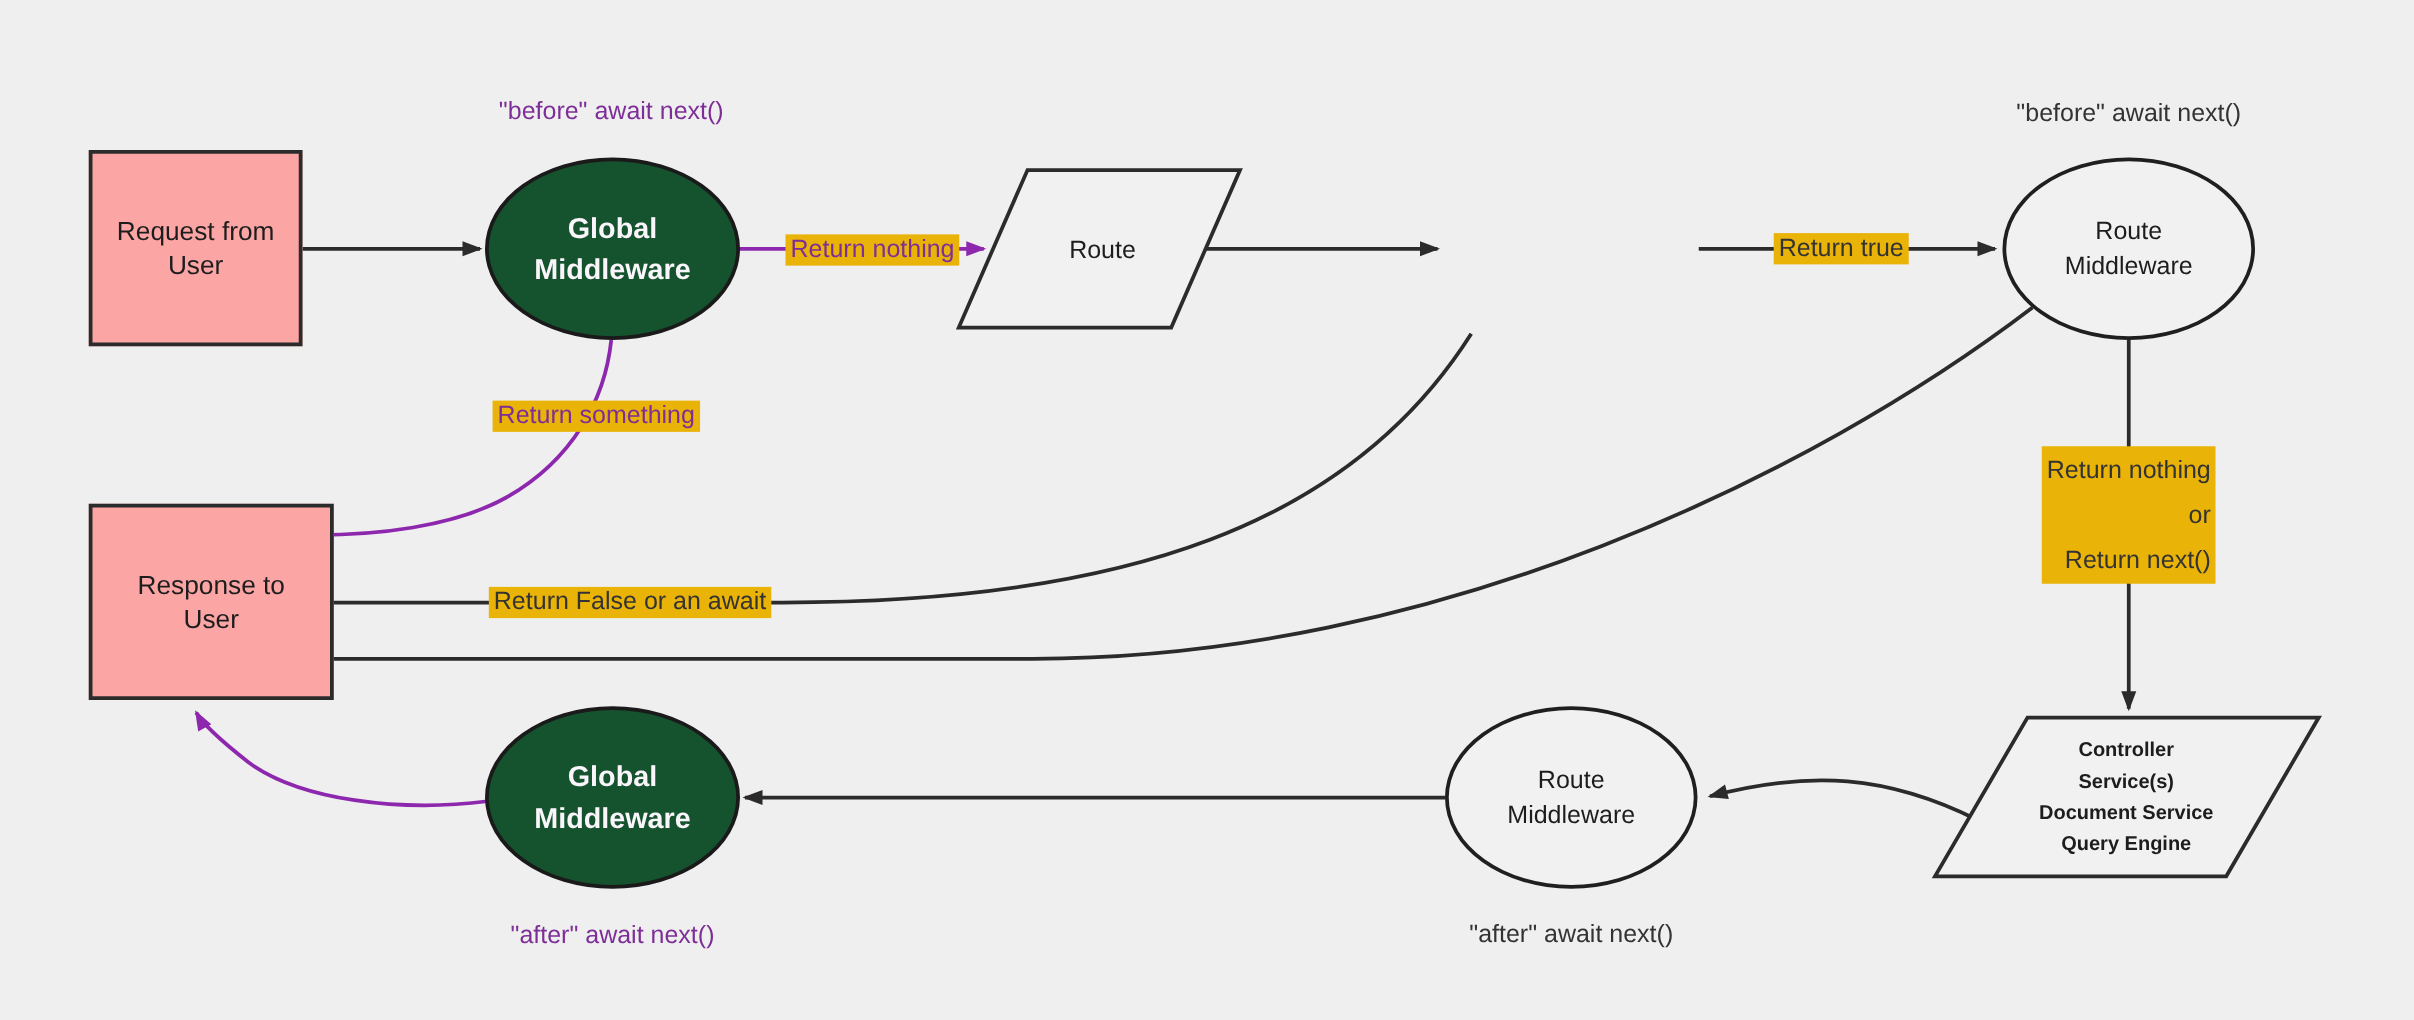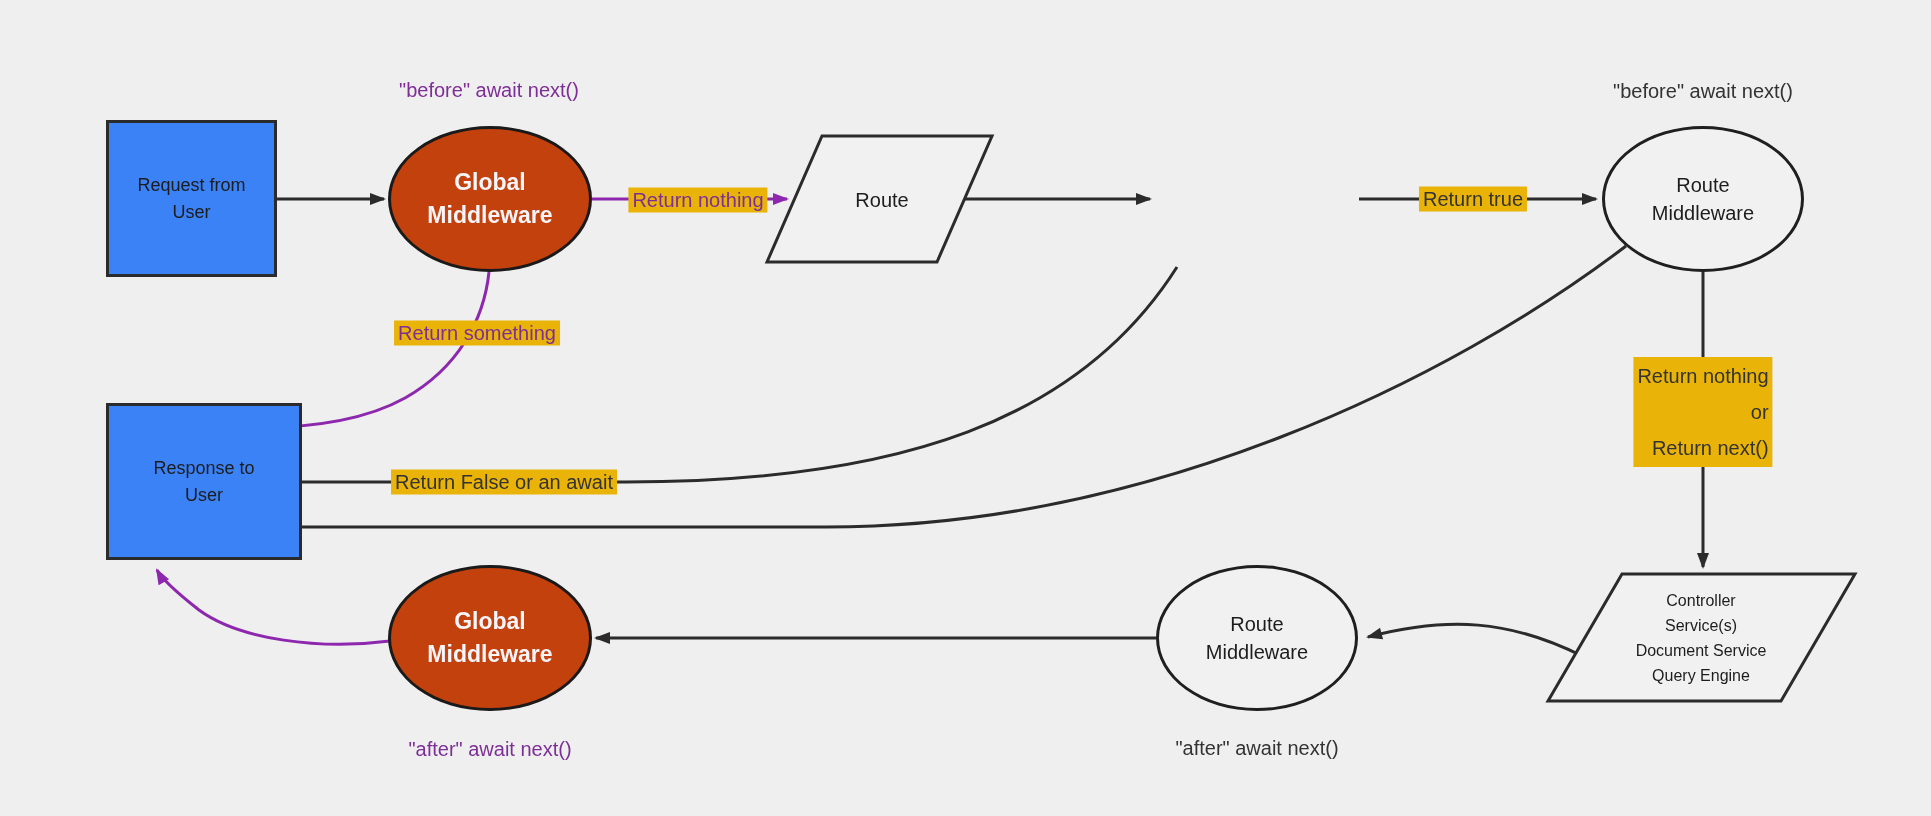--- a/index.html
+++ b/index.html
@@ -6,28 +6,28 @@
   .stage{
     position:relative;width:1931px;height:816px;background:#efefef;overflow:hidden;
     font-family:"Liberation Sans",sans-serif;color:#1d1d1d;
   }
   .stage svg.edges{position:absolute;left:0;top:0;width:1931px;height:816px;}
   .node{
     position:absolute;display:flex;align-items:center;justify-content:center;
     text-align:center;white-space:pre-line;box-sizing:border-box;
   }
   .rect-node{
-    border:3px solid #2b2b2b;background:#3b82f6;font-size:18px;line-height:27px;margin-left:35px;
+    border:3px solid #2b2b2b;background:#fca5a5;font-size:21px;line-height:27px;
   }
   .ellipse-node{
     border:3px solid #1f1f1f;border-radius:50%;background:#f2f1f1;
     font-size:20px;line-height:28px;
   }
   .ellipse-node.purple{
-    background:#c2410c;color:#f9f5fa;font-weight:bold;font-size:23px;line-height:33px;
+    background:#14532d;color:#f9f5fa;font-weight:bold;font-size:23px;line-height:33px;
     border-color:#1a1a1a;
   }
   .round-node{
     border:3px solid #2b2b2b;border-radius:24px;background:#f2f1f1;font-size:20px;
   }
   .par-label{font-size:16px;line-height:25px;}
   .edge-label{
     position:absolute;transform:translate(-50%,-50%);white-space:pre-line;text-align:center;
     font-size:20px;color:#333333;
   }
@@ -35,21 +35,21 @@
   .edge-label.purple{color:#7d2e97;}
   .edge-label.lh36{line-height:36px;}
   #node-request{left:71px;top:120px;width:171px;height:157px;}
   #node-response{left:71px;top:403px;width:196px;height:157px;}
   #node-global-top{left:388px;top:126px;width:204px;height:146px;}
   #node-route-mw-top{left:1602px;top:126px;width:202px;height:146px;}
   #node-route-policy{left:1157px;top:128px;width:202px;height:139px;}
   #node-route-mw-bottom{left:1156px;top:565px;width:202px;height:146px;}
   #node-global-bottom{left:388px;top:565px;width:204px;height:146px;}
   #txt-route{left:802px;top:160px;width:160px;height:80px;font-size:20px;}
-  #txt-controller{left:1586px;top:588px;width:230px;height:100px;}
+  #txt-controller{left:1586px;top:588px;width:230px;height:100px;font-weight:bold;}
   #el-before-left{left:489px;top:90px;}
   #el-before-right{left:1703px;top:91px;}
   #el-return-nothing{left:698px;top:200px;}
   #el-return-true{left:1473px;top:199px;}
   #el-return-something{left:477px;top:333px;}
   #el-return-nothing-next{left:1703px;top:412px;}
   #el-return-false{left:504px;top:482px;}
   #el-return-except{left:603px;top:527px;}
   #el-after-left{left:490px;top:749px;}
   #el-after-right{left:1257px;top:748px;}

